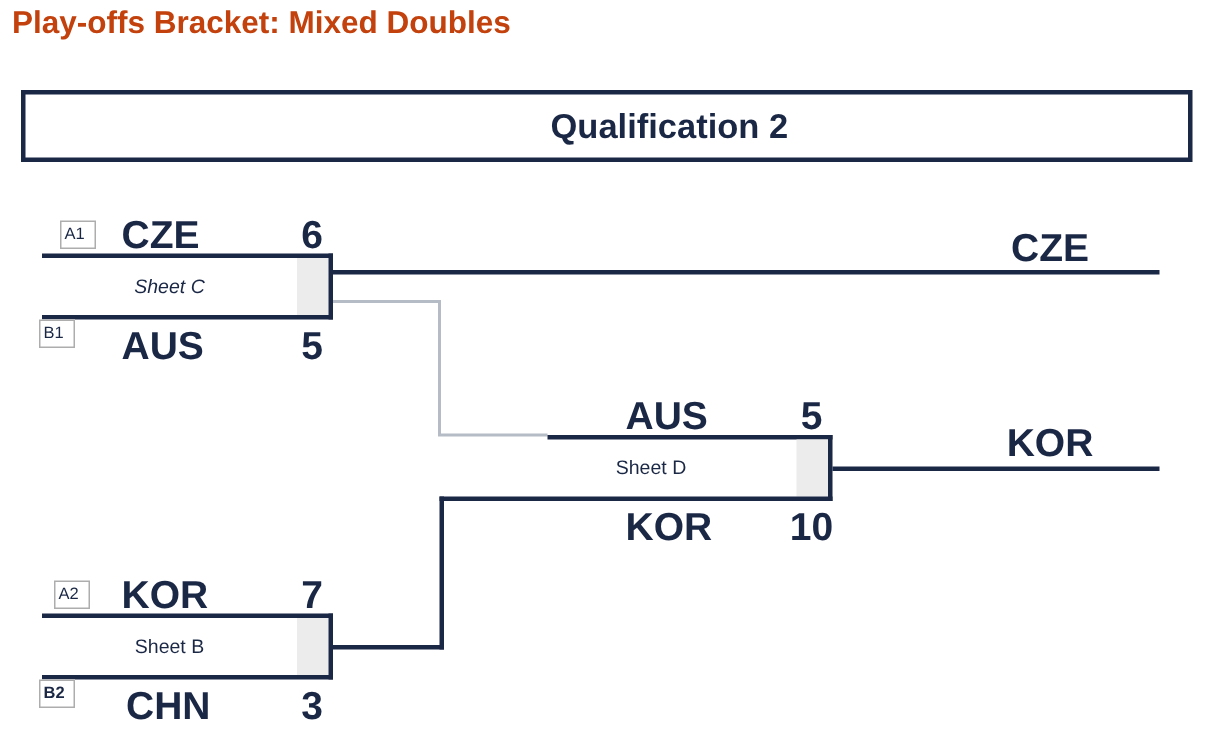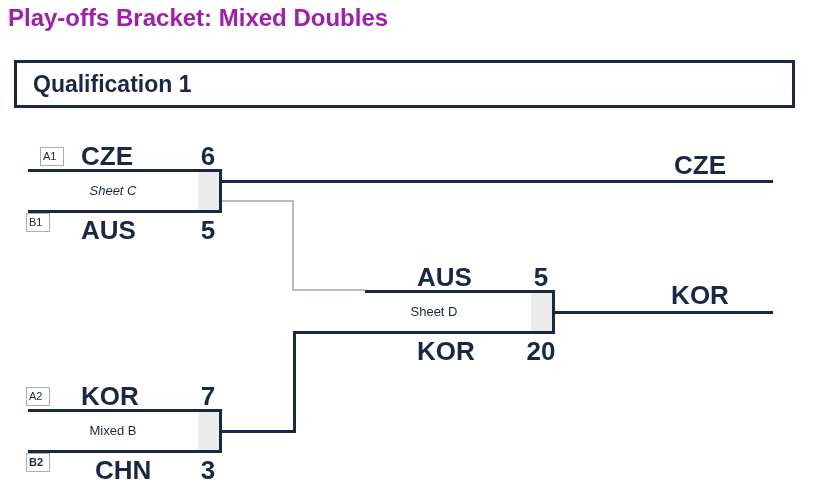--- a/index.html
+++ b/index.html
@@ -4,21 +4,21 @@
 <style>
   html,body{margin:0;padding:0;background:#ffffff;}
   body{
     font-family:"Liberation Sans","DejaVu Sans",sans-serif;
     width:813px;height:487px;overflow:hidden;
   }
   .page{position:relative;width:813px;height:487px;background:#fff;color:#1a2745;}
 
   .title{
     position:absolute;left:8px;top:4px;
-    font-size:24px;font-weight:bold;color:#a21caf;white-space:nowrap;
+    font-size:21px;font-weight:bold;color:#c2410c;white-space:nowrap;
   }
 
   .header-box{
     position:absolute;left:14px;top:60px;width:775px;height:42px;
     border:3px solid #1a2745;background:#fff;
   }
   .header-label{
     position:absolute;top:0;bottom:0;display:flex;align-items:center;
     font-size:23px;font-weight:bold;color:#1a2745;white-space:nowrap;
   }
@@ -54,21 +54,21 @@
   }
 </style>
 </head>
 <body>
 
 <div class="page">
 
   <div class="title">Play-offs Bracket: Mixed Doubles</div>
 
   <div class="header-box">
-    <div class="header-label q1">Qualification 1</div>
+    <div class="header-label q2">Qualification 2</div>
   </div>
 
   <div>
     <div class="seed" style="left:40px;top:147px;">A1</div>
     <div class="team" style="left:81px;top:143px;">CZE</div>
     <div class="score" style="left:183px;top:143px;">6</div>
 
     <div class="hline" style="left:28px;top:169px;width:194px;height:3px;"></div>
     <div class="scorecol" style="left:198px;top:172px;width:21px;height:38px;"></div>
     <div class="vline" style="left:219px;top:169px;width:3px;height:44px;"></div>
@@ -81,48 +81,48 @@
   </div>
 
   <div class="hline" style="left:222px;top:180px;width:551px;height:3px;"></div>
   <div class="advancer" style="left:620px;top:152px;">CZE</div>
 
   <div class="gline" style="left:222px;top:200px;width:71px;height:2px;"></div>
   <div class="gline" style="left:292px;top:200px;width:2px;height:90px;"></div>
   <div class="gline" style="left:292px;top:289px;width:73px;height:2px;"></div>
 
   <div>
-    <div class="seed" style="left:26px;top:387px;">A2</div>
+    <div class="seed" style="left:36px;top:387px;">A2</div>
     <div class="team" style="left:81px;top:383px;">KOR</div>
     <div class="score" style="left:183px;top:383px;">7</div>
 
     <div class="hline" style="left:28px;top:409px;width:194px;height:3px;"></div>
     <div class="scorecol" style="left:198px;top:412px;width:21px;height:38px;"></div>
     <div class="vline" style="left:219px;top:409px;width:3px;height:44px;"></div>
-    <div class="sheet" style="left:28px;top:424px;width:170px;">Mixed B</div>
+    <div class="sheet" style="left:28px;top:424px;width:170px;">Sheet B</div>
     <div class="hline" style="left:28px;top:450px;width:194px;height:3px;"></div>
 
     <div class="seed" style="left:26px;top:453px;font-weight:bold;">B2</div>
-    <div class="team" style="left:95px;top:457px;">CHN</div>
+    <div class="team" style="left:84px;top:457px;">CHN</div>
     <div class="score" style="left:183px;top:457px;">3</div>
   </div>
 
   <div class="hline" style="left:222px;top:430px;width:74px;height:3px;"></div>
   <div class="vline" style="left:293px;top:331px;width:3px;height:102px;"></div>
 
   <div>
     <div class="team" style="left:417px;top:264px;">AUS</div>
     <div class="score" style="left:516px;top:264px;">5</div>
 
     <div class="hline" style="left:365px;top:290px;width:190px;height:3px;"></div>
     <div class="scorecol" style="left:531px;top:293px;width:21px;height:38px;"></div>
     <div class="vline" style="left:552px;top:290px;width:3px;height:44px;"></div>
     <div class="sheet" style="left:351px;top:305px;width:166px;">Sheet D</div>
     <div class="hline" style="left:293px;top:331px;width:262px;height:3px;"></div>
 
     <div class="team" style="left:417px;top:338px;">KOR</div>
-    <div class="score" style="left:516px;top:338px;">20</div>
+    <div class="score" style="left:516px;top:338px;">10</div>
   </div>
 
   <div class="hline" style="left:555px;top:311px;width:218px;height:3px;"></div>
   <div class="advancer" style="left:620px;top:282px;">KOR</div>
 
 </div>
 
 </body></html>

